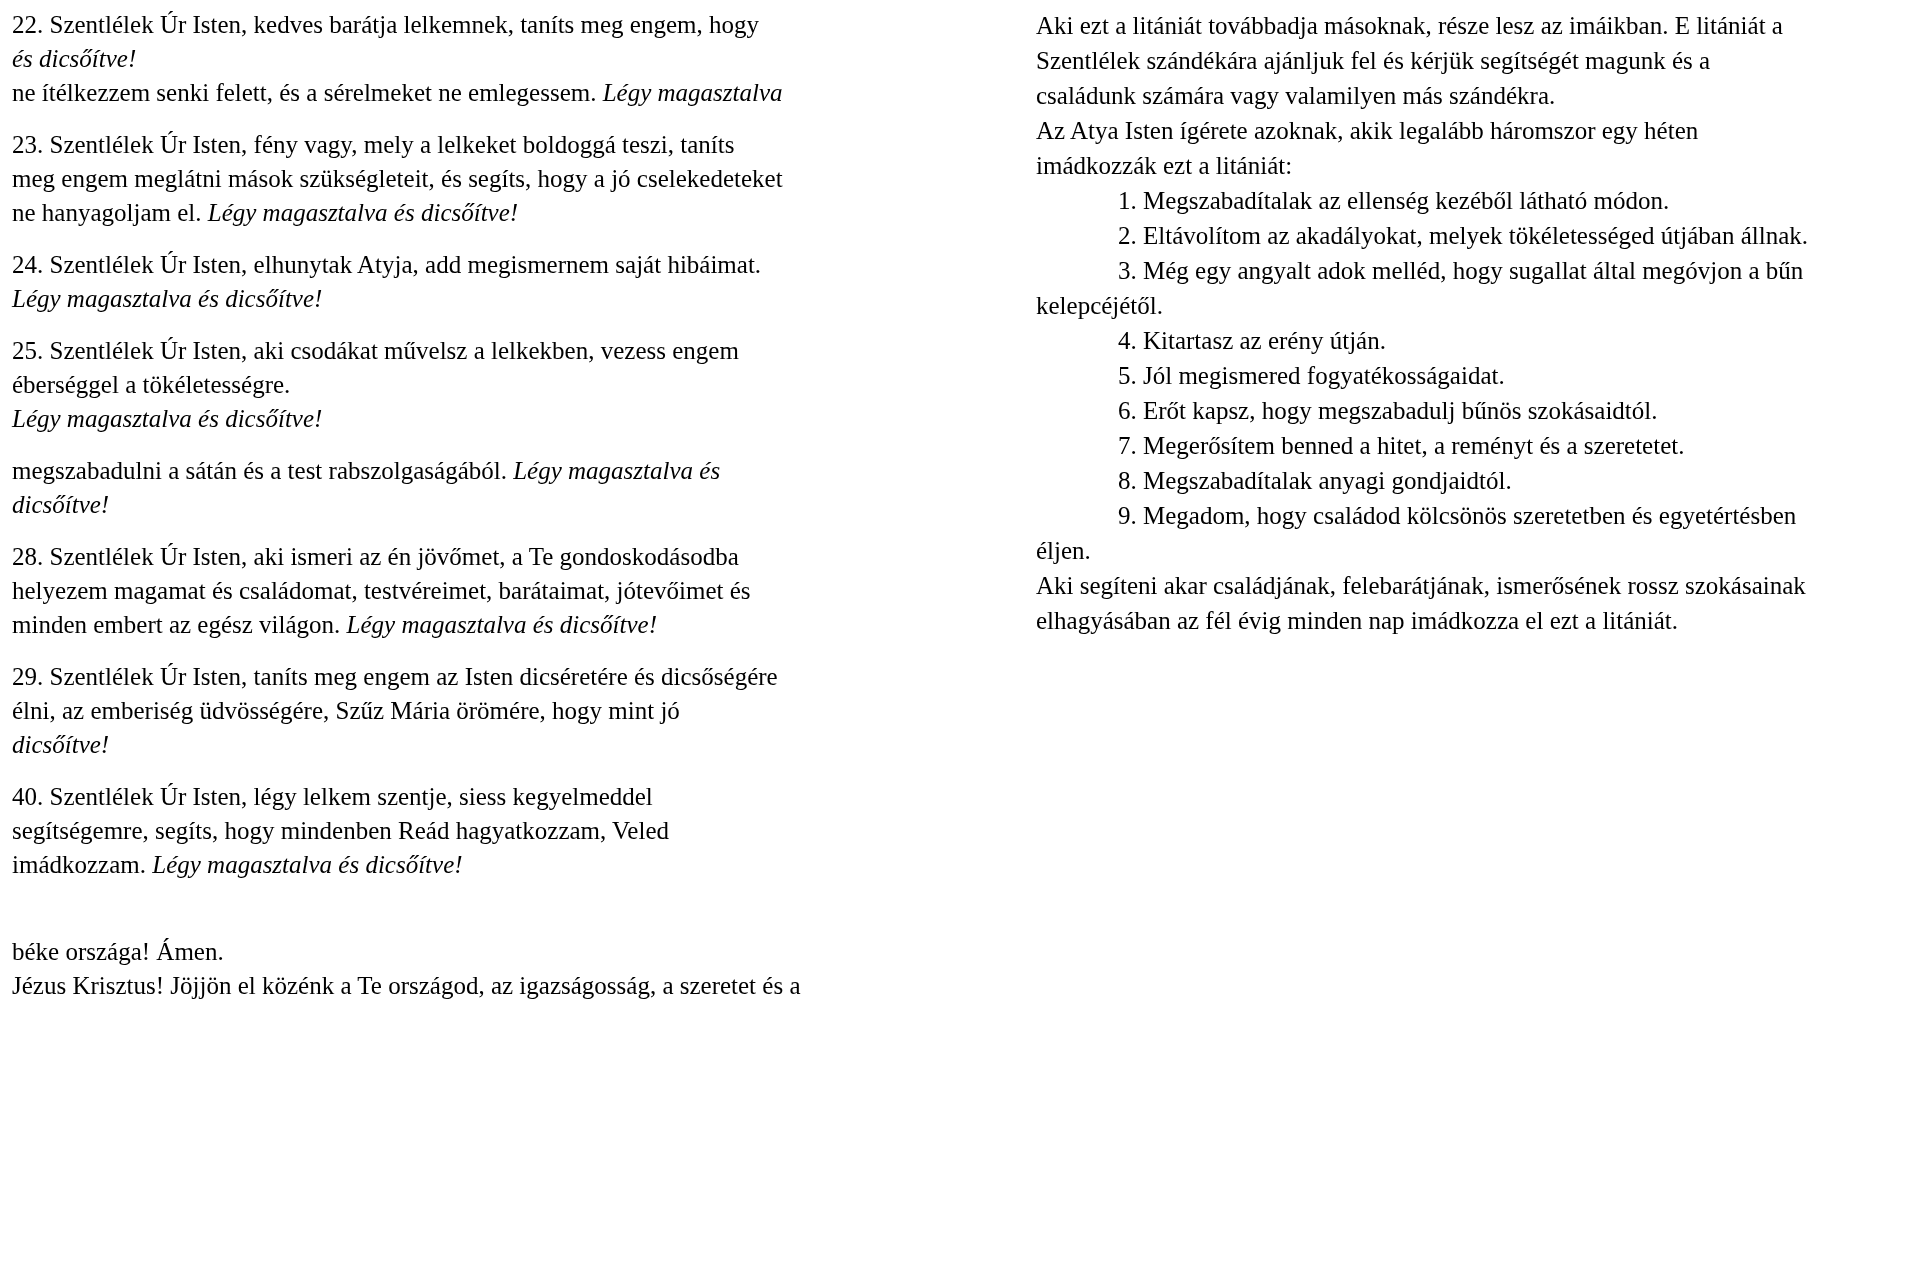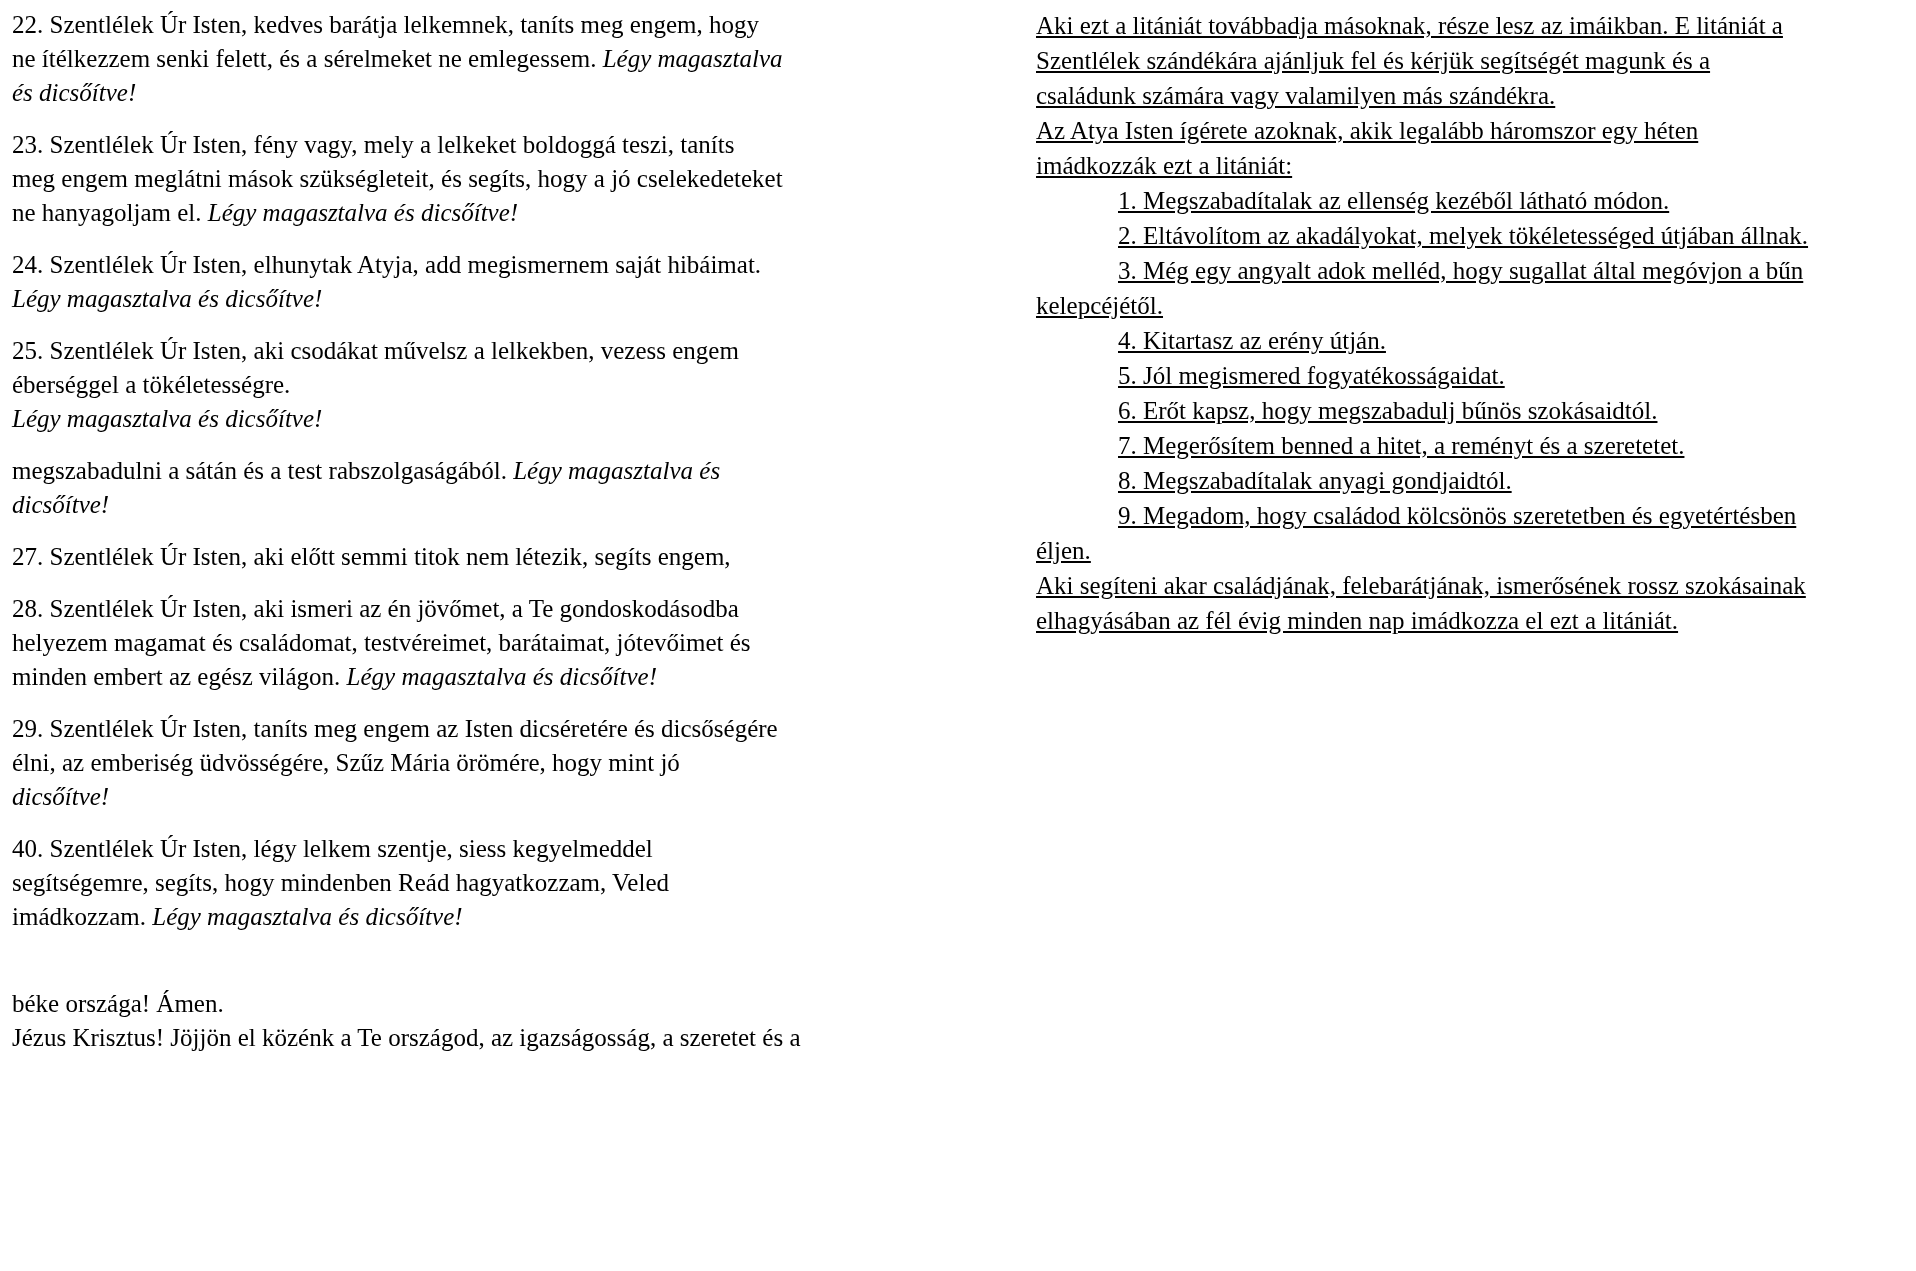--- a/index.html
+++ b/index.html
@@ -31,21 +31,20 @@
   }
   .col-right {
     left: 1036px;
     width: 878px;
   }
   .para {
     margin: 0 0 18px 0;
   }
   .col-right .para {
     margin: 0;
-    text-decoration: underline;
   }
   .para.space-before {
     margin-top: 53px;
   }
   .line {
     line-height: 34px;
     white-space: pre;
   }
   .col-right .line {
     line-height: 35px;
@@ -60,43 +59,42 @@
     font-style: italic;
   }
 </style>
 </head>
 <body>
 
 <div class="page">
   <div class="col col-left">
       <div class="para">
         <div class="line"><span class="run">22. Szentlélek Úr Isten, kedves barátja lelkemnek, taníts meg engem, hogy</span></div>
+        <div class="line"><span class="run italic">és dicsőítve!</span></div>
         <div class="line"><span class="run">ne ítélkezzem senki felett, és a sérelmeket ne emlegessem. </span><span class="run italic">Légy magasztalva</span></div>
-        <div class="line"><span class="run italic">és dicsőítve!</span></div>
       </div>
       <div class="para">
         <div class="line"><span class="run">23. Szentlélek Úr Isten, fény vagy, mely a lelkeket boldoggá teszi, taníts</span></div>
         <div class="line"><span class="run">meg engem meglátni mások szükségleteit, és segíts, hogy a jó cselekedeteket</span></div>
         <div class="line"><span class="run">ne hanyagoljam el. </span><span class="run italic">Légy magasztalva és dicsőítve!</span></div>
       </div>
       <div class="para">
         <div class="line"><span class="run">24. Szentlélek Úr Isten, elhunytak Atyja, add megismernem saját hibáimat.</span></div>
         <div class="line"><span class="run italic">Légy magasztalva és dicsőítve!</span></div>
       </div>
       <div class="para">
         <div class="line"><span class="run">25. Szentlélek Úr Isten, aki csodákat művelsz a lelkekben, vezess engem</span></div>
         <div class="line"><span class="run">éberséggel a tökéletességre.</span></div>
         <div class="line"><span class="run italic">Légy magasztalva és dicsőítve!</span></div>
       </div>
       <div class="para">
         <div class="line"><span class="run">megszabadulni a sátán és a test rabszolgaságából. </span><span class="run italic">Légy magasztalva és</span></div>
         <div class="line"><span class="run italic">dicsőítve!</span></div>
       </div>
       <div class="para">
-        <div class="line"><span class="run">27. Szentlélek Úr Isten, aki előtt semmi titok nem létezik, segíts engem,</span></div>
       </div>
       <div class="para">
         <div class="line"><span class="run">28. Szentlélek Úr Isten, aki ismeri az én jövőmet, a Te gondoskodásodba</span></div>
         <div class="line"><span class="run">helyezem magamat és családomat, testvéreimet, barátaimat, jótevőimet és</span></div>
         <div class="line"><span class="run">minden embert az egész világon. </span><span class="run italic">Légy magasztalva és dicsőítve!</span></div>
       </div>
       <div class="para">
         <div class="line"><span class="run">29. Szentlélek Úr Isten, taníts meg engem az Isten dicséretére és dicsőségére</span></div>
         <div class="line"><span class="run">élni, az emberiség üdvösségére, Szűz Mária örömére, hogy mint jó</span></div>
         <div class="line"><span class="run italic">dicsőítve!</span></div>

